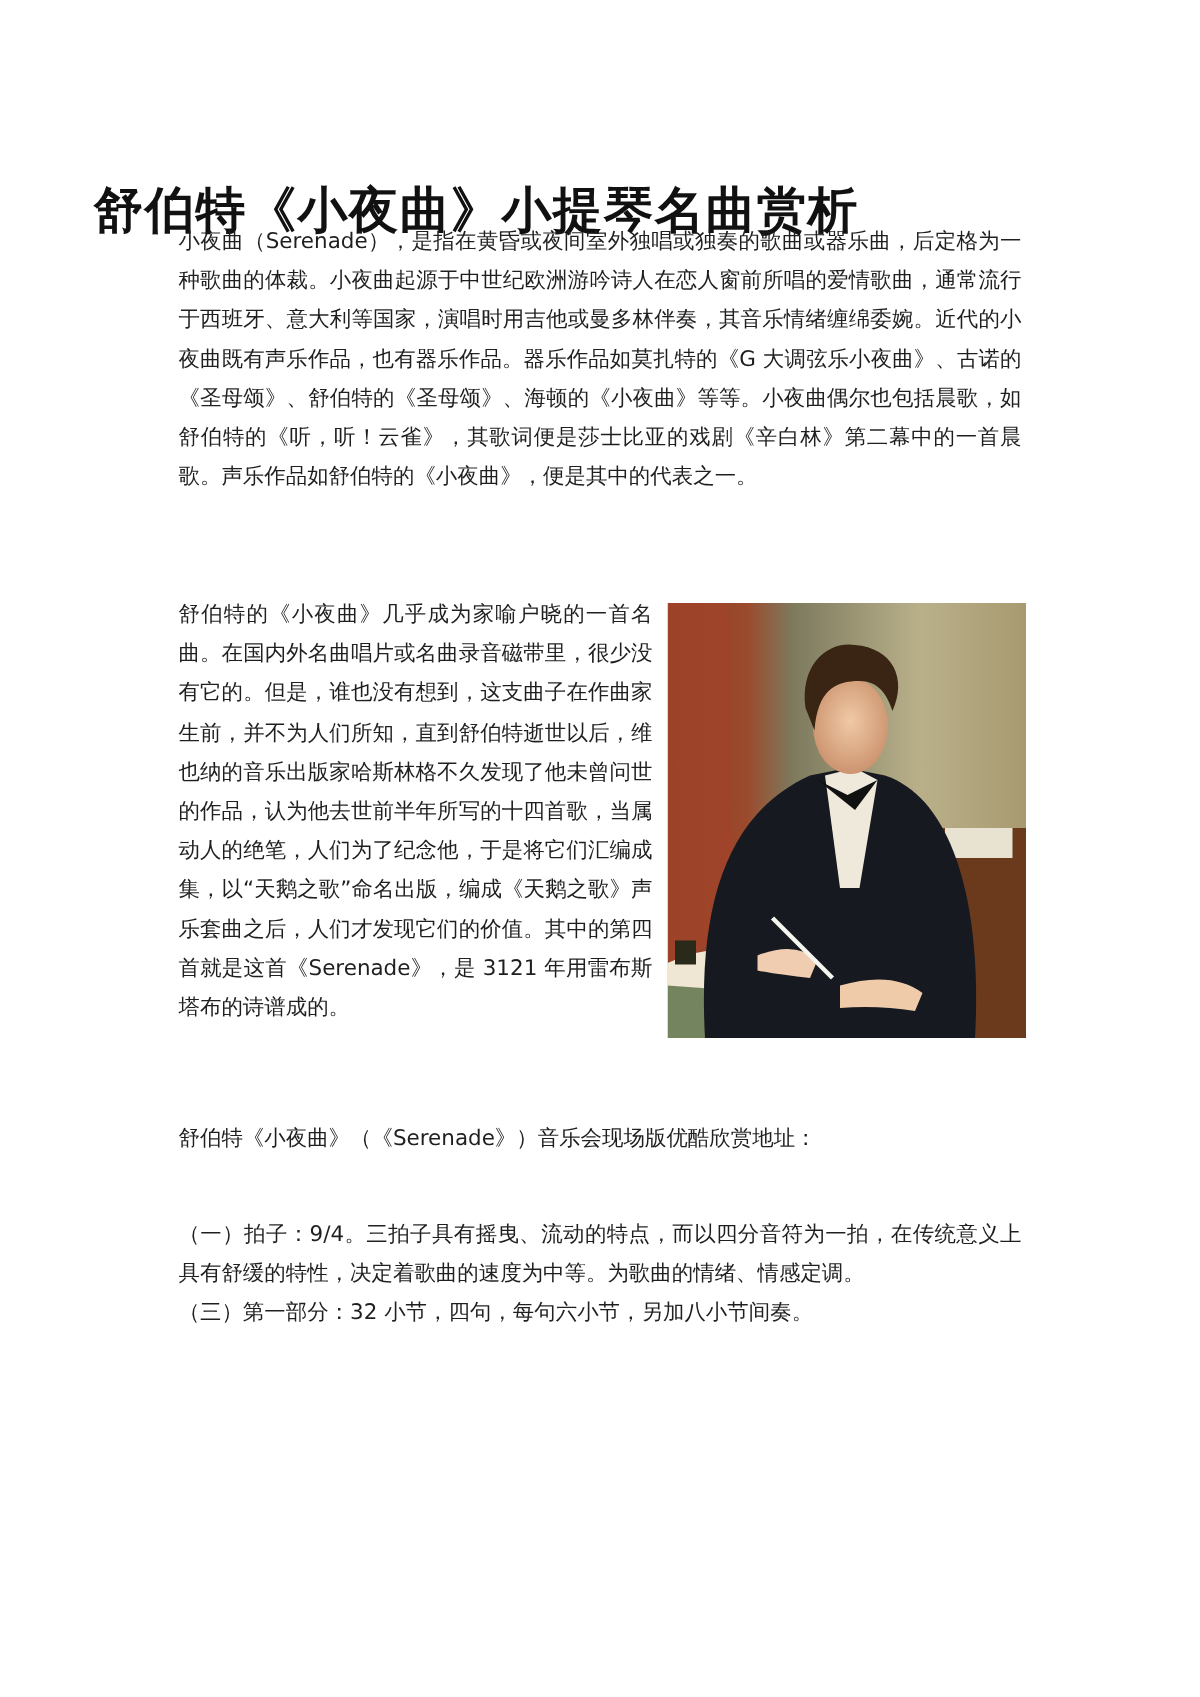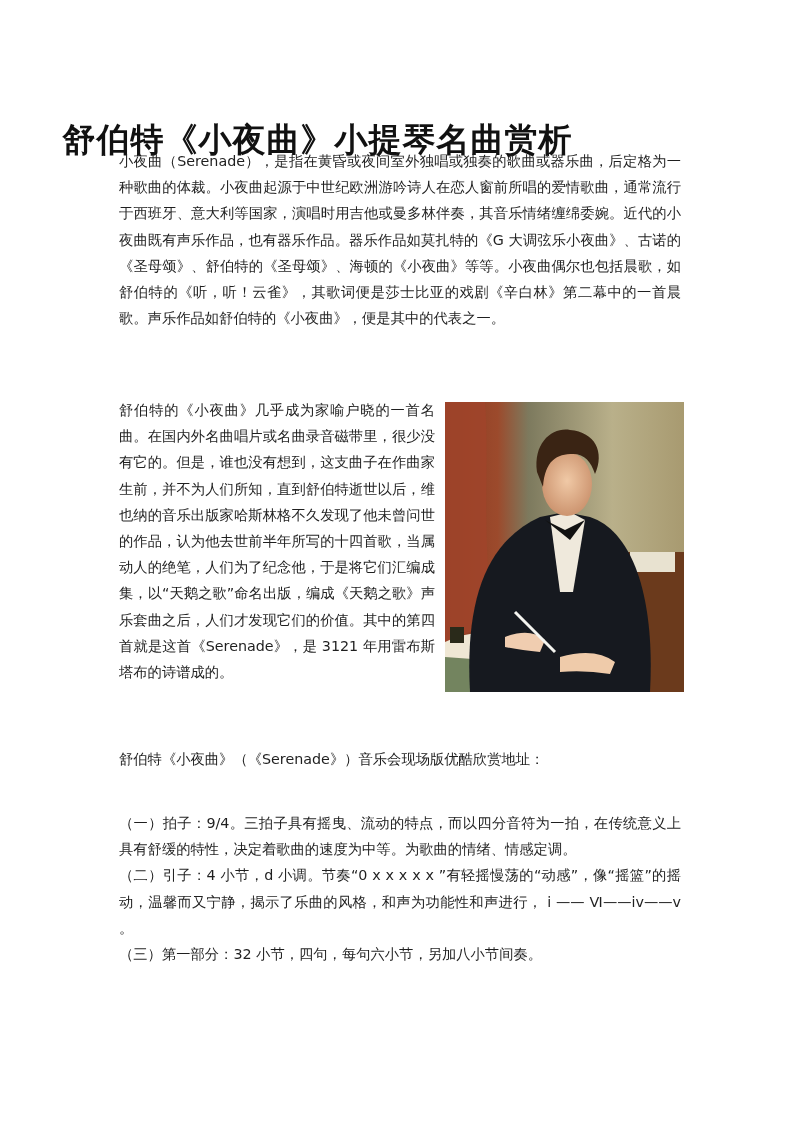--- a/index.html
+++ b/index.html
@@ -59,15 +59,14 @@
     <rect x="5" y="225" width="14" height="16" fill="#2a2a1a"></rect>
   </svg>
 </div>
 
 <div class="para p3">
   <span class="line">舒伯特《小夜曲》（《Serenade》）音乐会现场版优酷欣赏地址：</span>
 </div>
 
 <div class="para p4">
   <span class="line">（一）拍子：9/4。三拍子具有摇曳、流动的特点，而以四分音符为一拍，在传统意义上具有舒缓的特性，决定着歌曲的速度为中等。为歌曲的情绪、情感定调。</span>
-  <span class="line">（二）引子：4 小节，d 小调。节奏“0 x x x x x ”有轻摇慢荡的“动感”，像“摇篮”的摇动，温馨而又宁静，揭示了乐曲的风格，和声为功能性和声进行， i —— Ⅵ——iv——v 。</span>
   <span class="line">（三）第一部分：32 小节，四句，每句六小节，另加八小节间奏。</span>
 </div>
 
 </body></html>

